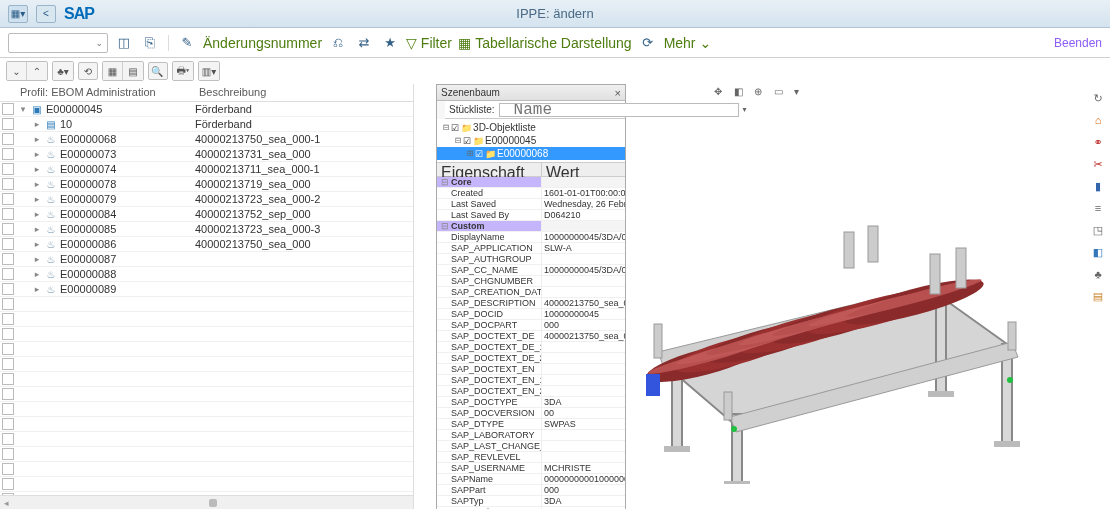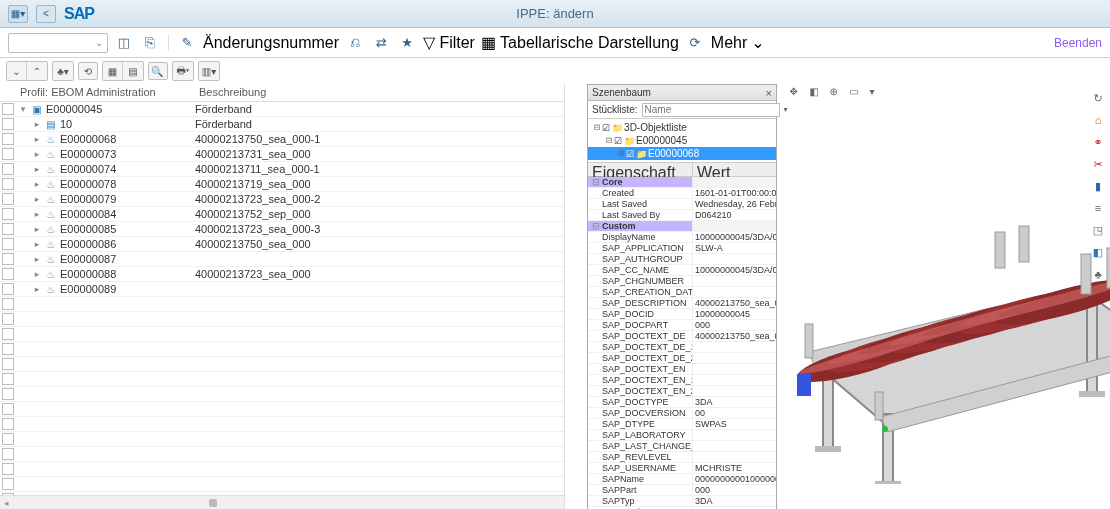--- a/index.html
+++ b/index.html
@@ -11,33 +11,33 @@
 .header-btn { width: 20px; height: 18px; background: #cfe0ee; border: 1px solid #9ab5ca; border-radius: 2px; display:flex;align-items:center;justify-content:center;font-size:10px;color:#2b5d87;cursor:pointer;}
 .header-btn.back { background:#d8e6f0;}
 .sap-logo { font-weight: bold; font-size: 16px; color: #006bb8; letter-spacing: -1px; text-align: right; }
 .header-title { position:absolute; left:50%; transform:translateX(-50%); color:#4a6a85; font-size:13px;}
 
 
 .toolbar { height: 30px; border-bottom: 1px solid #d0d0d0; display: flex; align-items: center; padding: 0 8px; gap: 6px; }
 .tb-combo { width: 100px; height: 20px; border: 1px solid #bbb; border-radius: 2px; display:flex;align-items:center;justify-content:flex-end;padding:0 4px;color:#777;font-size:9px;}
 .tb-btn { width: 20px; height: 20px; display:flex;align-items:center;justify-content:center;color:#346187;cursor:pointer;font-size:13px;}
 .tb-sep { width:1px; height:16px; background:#ddd; margin: 0 2px;}
-.tb-link { color:#000000; font-size:16px; cursor:pointer; display:flex;align-items:center;gap:4px;}
+.tb-link { color:#4d7c0f; font-size:14px; cursor:pointer; display:flex;align-items:center;gap:4px;}
 .tb-right { margin-left: auto; color:#8b5cf6; font-size:12px; cursor:pointer;}
 
 
 .btnrow { height: 26px; display: flex; align-items: center; padding: 2px 6px; gap: 4px;}
 .btnrow .grp { display:flex; gap:0; border:1px solid #bfbfbf; border-radius:2px; overflow:hidden;}
 .btnrow .grp .sbtn { width:20px; height:18px; background:#f4f4f4; border-right:1px solid #d0d0d0; display:flex;align-items:center;justify-content:center;font-size:10px;color:#555;cursor:pointer;}
 .btnrow .grp .sbtn:last-child{border-right:none;}
 .btnrow .sbtn.solo{width:20px;height:18px;border:1px solid #bfbfbf;border-radius:2px;background:#f4f4f4;display:flex;align-items:center;justify-content:center;font-size:10px;color:#555;cursor:pointer;}
 
 
 .main { display: flex; height: calc(509px - 28px - 30px - 26px); }
-.left-pane { width: 565px; border-right: 1px solid #ddd; display:flex;flex-direction:column;}
+.left-pane { width: 414px; border-right: 1px solid #ddd; display:flex;flex-direction:column;}
 .right-area { flex:1; position:relative; background:#fafafa; display:flex;}
 
 
 .lcols { display:flex; height:18px; border-bottom:1px solid #ddd;}
 .lcols .ch { padding:2px 4px; color:#5a5a5a; font-size:11px;}
 .lcols .ch1 { width: 195px; padding-left:20px;}
 .lcols .ch2 { flex:1;}
 .lrows { flex:1; overflow:auto;}
 .lrow { display:flex; height:15px; align-items:center; border-bottom:1px solid #f0f0f0;}
 .lrow .rcell1 { width:195px; display:flex; align-items:center;}
@@ -49,22 +49,22 @@
 .ico-blue{color:#2b7ab8;font-size:10px;}
 .ico-struct{color:#6b8ca5;font-size:10px;}
 .lscroll { height:14px; background:#f0f0f0; border-top:1px solid #ddd; display:flex;align-items:center;}
 .lscroll .thumb{width:8px;height:8px;background:#bbb;border-radius:2px;margin-left:200px;}
 
 
 .panel { position:absolute; left:22px; top:0; width:190px; background:#f7f7f7; border:1px solid #aaa; display:flex;flex-direction:column; font-size:10px; z-index:5;}
 .panel-hdr { height:16px; background:linear-gradient(#f0f0f0,#e0e0e0); border-bottom:1px solid #bbb; display:flex;align-items:center;padding:0 4px;justify-content:space-between;}
 .panel-hdr .pt { font-size:10px;}
 .panel-hdr .px { cursor:pointer; font-size:11px; color:#555;}
-.panel-row2 { height:18px; display:flex;align-items:center;padding:0 4px;gap:4px;border-bottom:1px solid #ccc;background:#fff;}
-.panel-row2 input { flex:1; height:14px; border:1px solid #bbb; font-size:10px; padding:0 2px;}
+.panel-row2 { height:18px; display:flex;align-items:center;padding:0 4px;gap:4px;border-bottom:1px solid #ccc;background:#fff;margin-left:8px;}
+.panel-row2 input { flex:1; height:14px; border:1px solid #bbb; font-size:16px; padding:0 14px;font-family:Liberation Mono, monospace;}
 .panel-tree { background:#fff; border-bottom:1px solid #ccc; padding:2px 0;}
 .panel-tree .tn { display:flex;align-items:center;height:13px;padding-left:4px;font-size:10px;}
 .panel-tree .tn.sel { background:#3399ff; color:#fff;}
 .panel-tree .tn .tgl2{width:10px;text-align:center;color:#666;font-size:8px;cursor:pointer;}
 .panel-tree .tn .fico{width:12px;font-size:9px;}
 .panel-props-hdr { display:flex; height:14px; background:#eee;border-bottom:1px solid #ccc;}
 .panel-props-hdr .pc{padding:1px 4px;font-size:16px;}
 .panel-props-hdr .pc1{width:105px;border-right:1px solid #ccc;}
 .panel-props { background:#fff; max-height:340px; overflow:hidden;}
 .panel-props .pr { display:flex; height:11px; border-bottom:1px solid #f0f0f0;}
@@ -288,21 +288,20 @@
         <div class="lrow">
           <div class="rcell1">
             <div class="chk"></div>
             <div style="width: 14px;"></div>
             <div class="tgl">▸</div>
             <div class="ico">
               <span class="ico-struct">♨</span>
             </div>
             <div class="txt">E00000088</div>
           </div>
-          <div class="rcell2">40000213723_sea_000</div>
         </div>
         <div class="lrow">
           <div class="rcell1">
             <div class="chk"></div>
             <div style="width: 14px;"></div>
             <div class="tgl">▸</div>
             <div class="ico">
               <span class="ico-struct">♨</span>
             </div>
             <div class="txt">E00000089</div>

